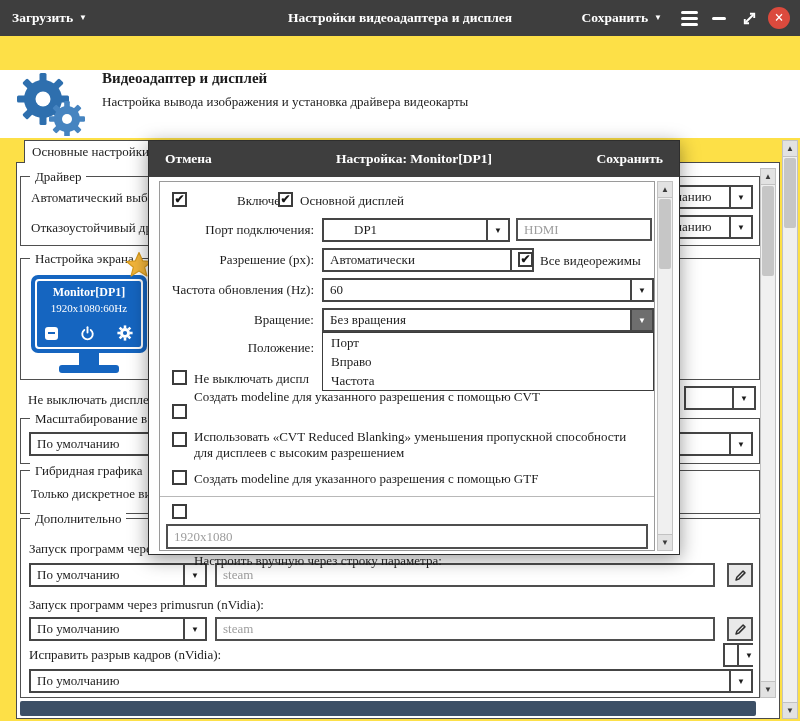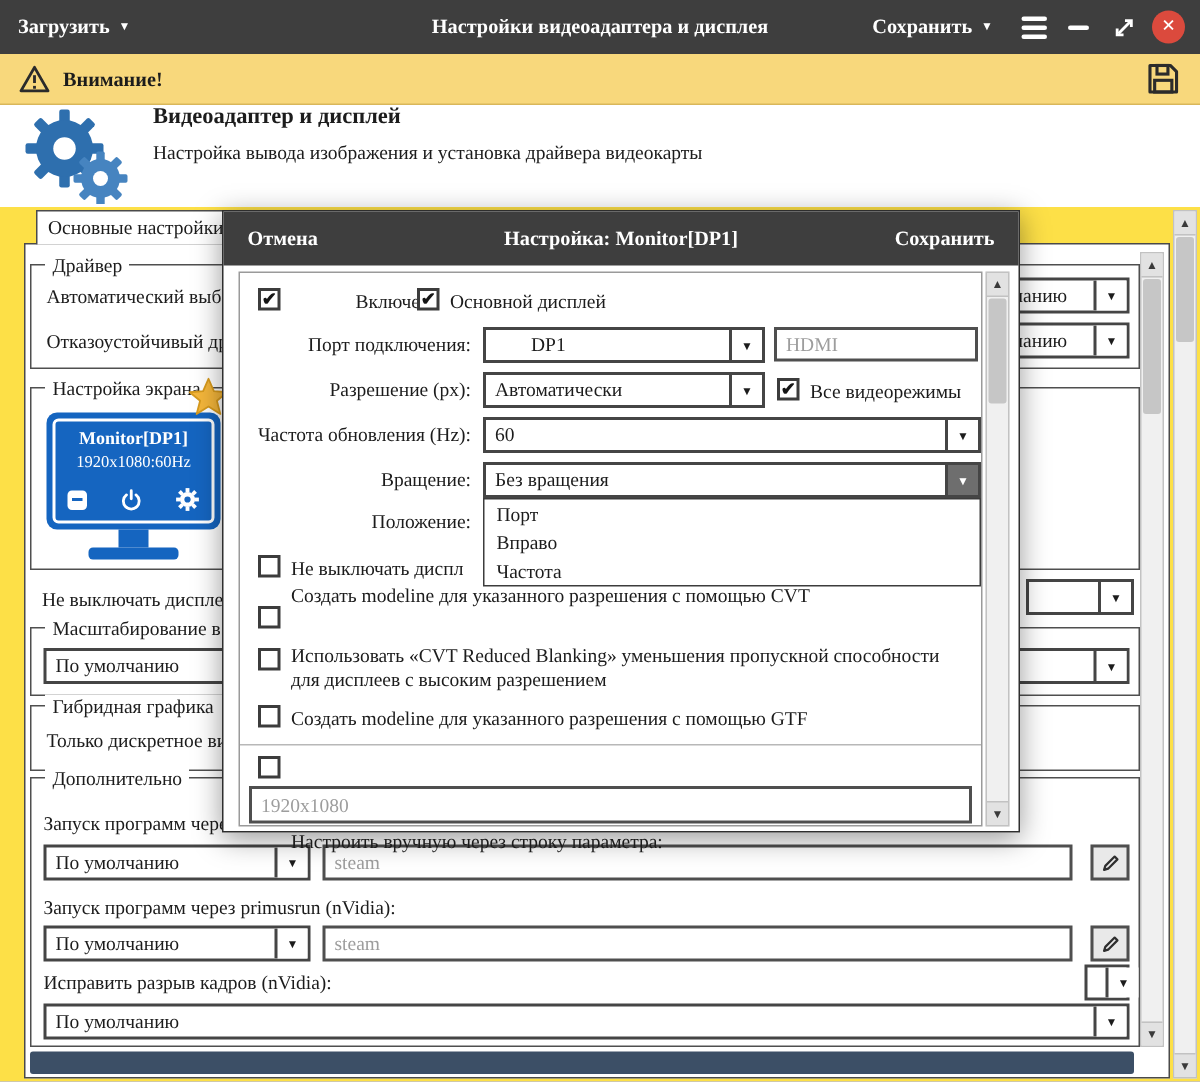--- a/index.html
+++ b/index.html
@@ -106,35 +106,20 @@
             <path d="M9.5 4 H14 V8.5" stroke="#fff" stroke-width="2" fill="none"></path>
             <path d="M4 9.5 V14 H8.5" stroke="#fff" stroke-width="2" fill="none"></path>
           </svg>
       </div>
       <div class="closebtn">
           <span>×</span>
         </div>
     </div>
   </div>
 
-  <div class="warnbar">
-    <svg width="22" height="19" viewBox="0 0 22 20">
-        <path d="M11 2 L20.5 18.5 H1.5 Z" fill="none" stroke="#2b2b2b" stroke-width="2" stroke-linejoin="round"></path>
-        <rect x="10" y="7.5" width="2" height="5.5" fill="#2b2b2b"></rect>
-        <rect x="10" y="15" width="2" height="2" fill="#2b2b2b"></rect>
-      </svg>
-    <span class="warn-text">Внимание!</span>
-    <div class="warn-right">
-      <svg width="25" height="25" viewBox="0 0 24 24">
-          <path d="M3.5 3.5 H16.5 L20.5 7.5 V20.5 H3.5 Z" fill="none" stroke="#2b2b2b" stroke-width="2" stroke-linejoin="round"></path>
-          <rect x="8" y="3.5" width="7" height="5.5" fill="none" stroke="#2b2b2b" stroke-width="2"></rect>
-          <rect x="6.5" y="13" width="11" height="7.5" fill="none" stroke="#2b2b2b" stroke-width="2"></rect>
-        </svg>
-    </div>
-  </div>
 
   <div class="pagehead">
     <svg width="78" height="66" viewBox="0 0 78 66" style="margin-left:10px;flex:none;">
       <g transform="translate(33,29)" fill="#2e6fae">
         <rect x="-3.5" y="-26" width="7" height="10" rx="1.5"></rect>
         <rect x="-3.5" y="-26" width="7" height="10" rx="1.5" transform="rotate(45)"></rect>
         <rect x="-3.5" y="-26" width="7" height="10" rx="1.5" transform="rotate(90)"></rect>
         <rect x="-3.5" y="-26" width="7" height="10" rx="1.5" transform="rotate(135)"></rect>
         <rect x="-3.5" y="-26" width="7" height="10" rx="1.5" transform="rotate(180)"></rect>
         <rect x="-3.5" y="-26" width="7" height="10" rx="1.5" transform="rotate(225)"></rect>
@@ -311,21 +296,21 @@
       <span class="cbl" style="left:140px;top:11px;">Основной дисплей</span>
 
       <span class="mlabel" style="top:36px;">Порт подключения:</span>
       <div class="dd" style="left:162px;top:36px;width:188px;padding-left:24px;">
         <span class="dd-val">DP1</span>
         <span class="dd-arrow">▼</span>
       </div>
       <input class="tin" style="left: 356px; top: 36px; width: 136px; height: 23px;" placeholder="HDMI">
 
       <span class="mlabel" style="top:66px;">Разрешение (px):</span>
-      <div class="dd" style="left:162px;top:66px;width:188px;">
+      <div class="dd" style="left:162px;top:66px;width:212px;">
         <span class="dd-val">Автоматически</span>
         <span class="dd-arrow">▼</span>
       </div>
       <span class="cb" style="left:358px;top:70px;">
           <span class="mk">✔</span>
         </span>
       <span class="cbl" style="left:380px;top:71px;">Все видеорежимы</span>
 
       <span class="mlabel" style="top:96px;">Частота обновления (Hz):</span>
       <div class="dd" style="left:162px;top:96px;width:332px;">

